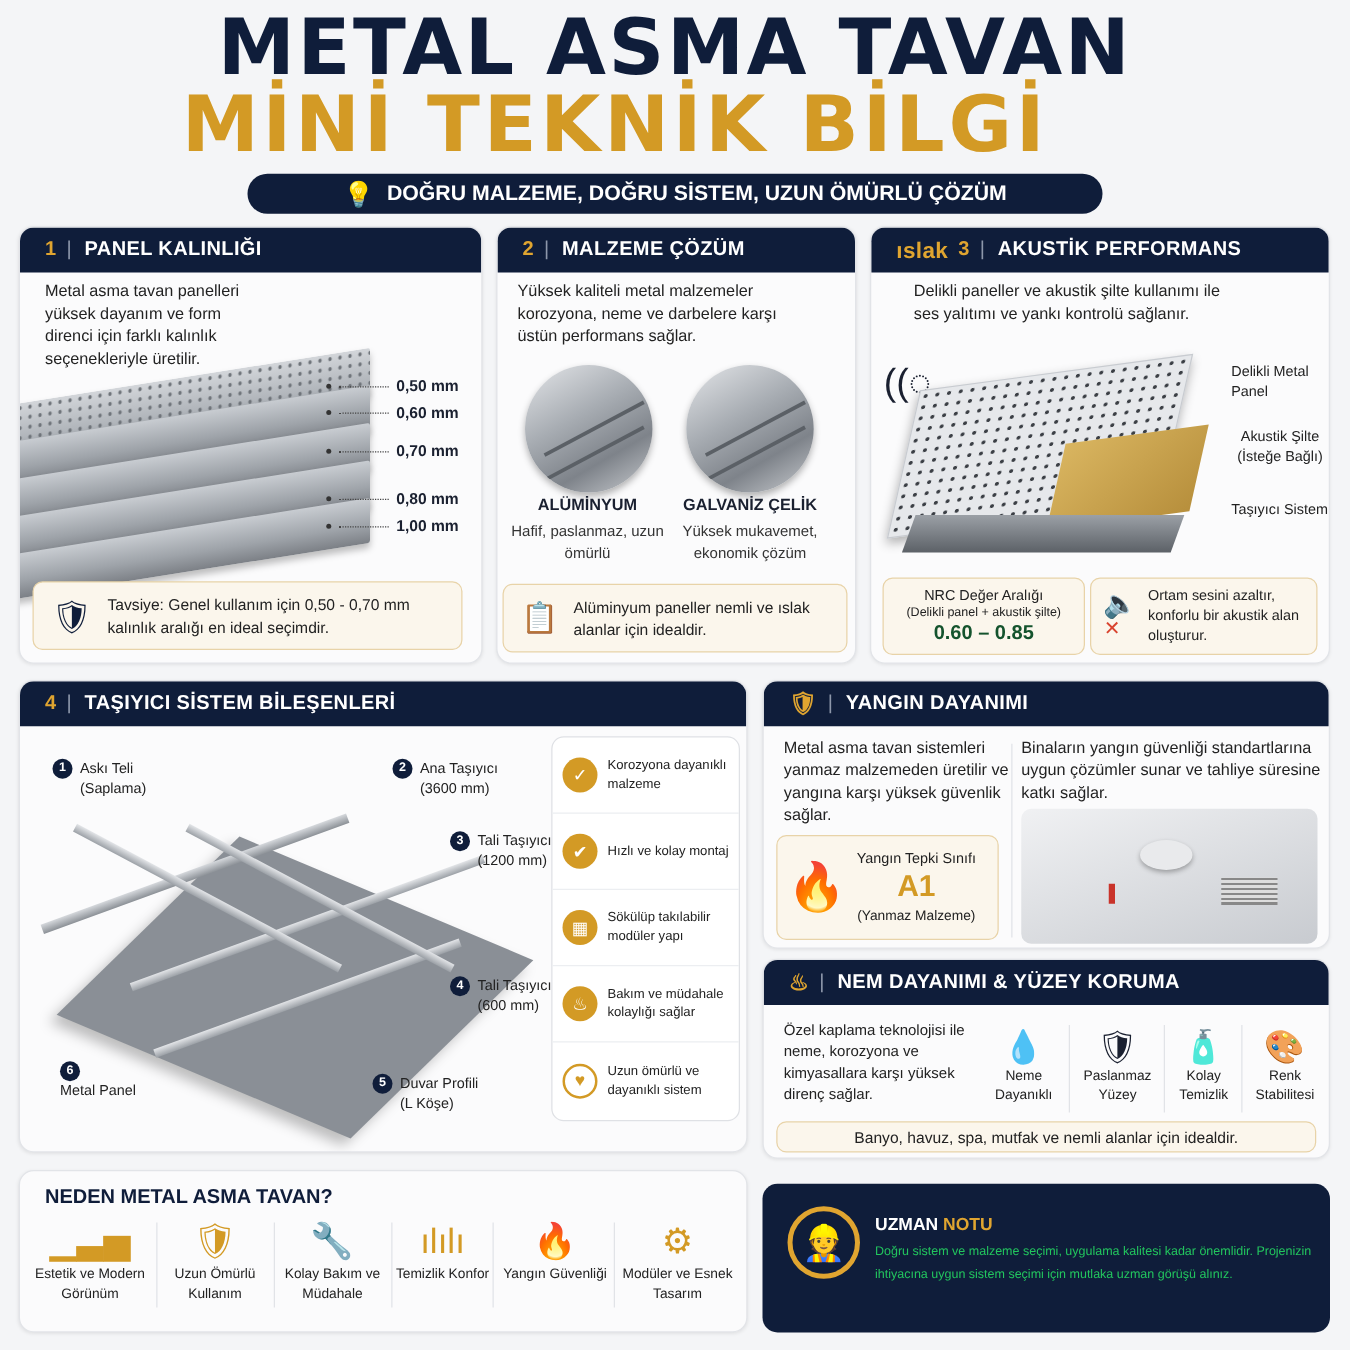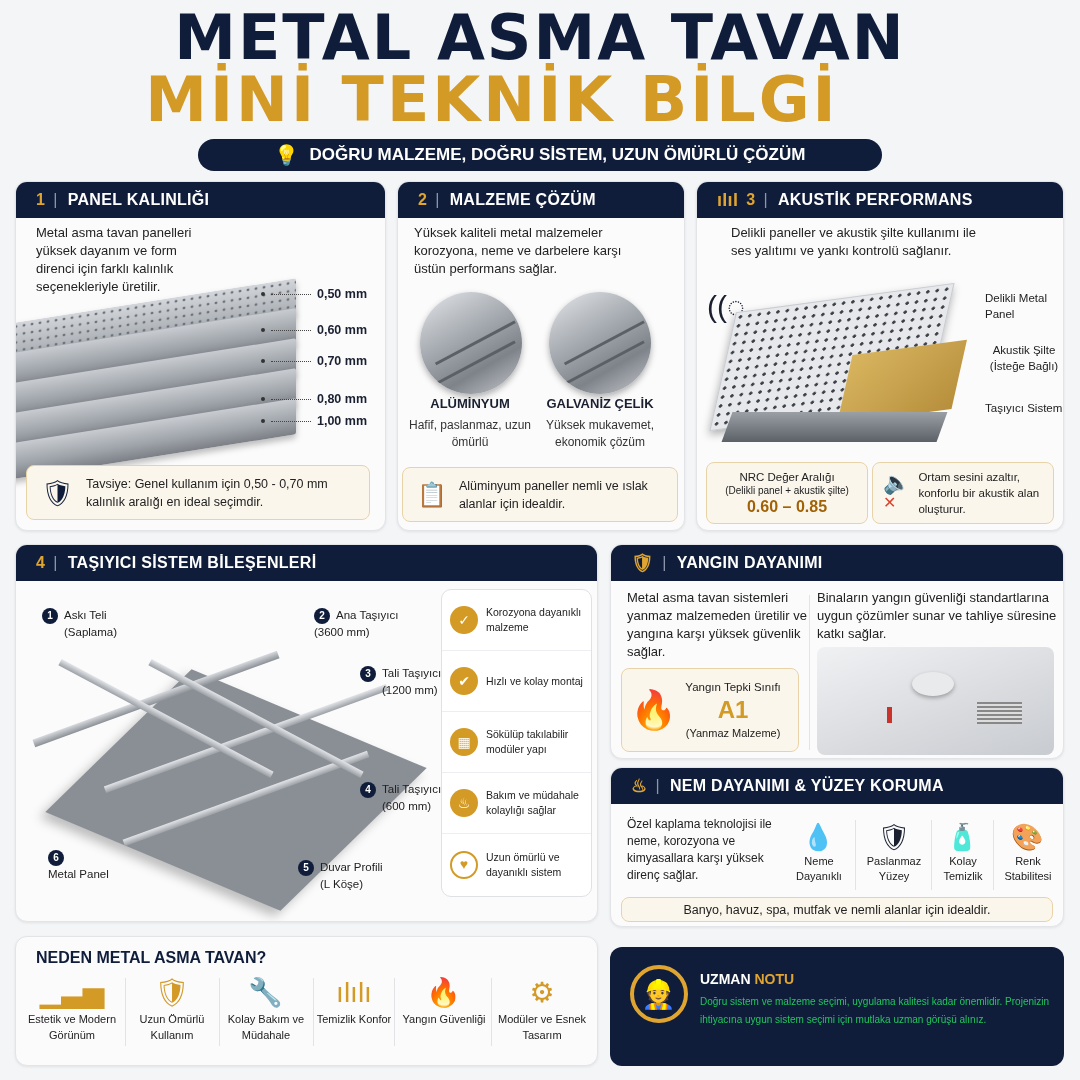--- a/index.html
+++ b/index.html
@@ -126,21 +126,21 @@
     <span>PANEL KALINLIĞI</span>
   </div>
   <div class="body-text" style="position:absolute; left:20px; top:42px; width:180px;">Metal asma tavan panelleri yüksek dayanım ve form direnci için farklı kalınlık seçenekleriyle üretilir.</div>
   <div class="stack" style="top:110px;">
     <div class="plate perf" style="top:10px;"></div>
     <div class="plate" style="top:40px;"></div>
     <div class="plate" style="top:70px;"></div>
     <div class="plate" style="top:100px;"></div>
     <div class="plate" style="top:130px;"></div>
   </div>
-  <div class="mm-row" style="top:105px;">
+  <div class="mm-row" style="top:120px;">
       <span class="mm-dot"></span>
       <span class="mm-line"></span>
       <span>0,50 mm</span>
     </div>
   <div class="mm-row" style="top:141px;">
       <span class="mm-dot"></span>
       <span class="mm-line"></span>
       <span>0,60 mm</span>
     </div>
   <div class="mm-row" style="top:172px;">
@@ -178,39 +178,39 @@
   <div class="mat-name" style="left:137px; top:214px;">GALVANİZ ÇELİK</div>
   <div class="mat-desc" style="left:137px; top:235px;">Yüksek mukavemet, ekonomik çözüm</div>
   <div class="note" style="left:4px; top:285px; width:276px; height:55px;">
     <span style="font-size:24px; color:#0f1d3a;">📋</span>
     <span>Alüminyum paneller nemli ve ıslak alanlar için idealdir.</span>
   </div>
 </div>
 
 <div class="card" style="left:696px; top:181px; width:368px; height:350px;">
   <div class="card-head">
-    <span class="head-icon">ılıl</span>
+    <span class="head-icon">ıslak</span>
     <span class="num">3</span>
     <span class="sep">|</span>
     <span>AKUSTİK PERFORMANS</span>
   </div>
   <div class="body-text" style="position:absolute; left:34px; top:42px; width:260px;">Delikli paneller ve akustik şilte kullanımı ile ses yalıtımı ve yankı kontrolü sağlanır.</div>
   <div style="position:absolute; left:10px; top:108px; font-size:30px; color:#1a2030;">((◌</div>
   <div style="position:absolute; left:30px; top:115px; width:215px; height:150px;">
     <div style="position:absolute; left:0; top:0; width:210px; height:120px; background-color:#e6e8eb; background-image:radial-gradient(circle,#3b3f45 1.4px,transparent 1.7px); background-size:9px 9px; transform:skewX(-20deg) rotate(-8deg); box-shadow:0 4px 8px rgba(0,0,0,0.3); border:1px solid #c8cbd0;"></div>
     <div style="position:absolute; left:120px; top:50px; width:110px; height:70px; background:linear-gradient(135deg,#d9b560,#b78f3c); transform:skewX(-20deg) rotate(-8deg);"></div>
     <div style="position:absolute; left:0; top:115px; width:215px; height:30px; background:linear-gradient(180deg,#9ba0a6,#5c6167); transform:skewX(-20deg);"></div>
   </div>
   <div class="label-sm" style="left:288px; top:108px; width:78px;">Delikli Metal Panel</div>
   <div class="label-sm" style="left:288px; top:160px; width:78px;text-align:center;">Akustik Şilte (İsteğe Bağlı)</div>
   <div class="label-sm" style="left:288px; top:218px; width:78px;">Taşıyıcı Sistem</div>
   <div class="note" style="left:9px; top:280px; width:162px; height:62px; flex-direction:column; justify-content:center; gap:0; text-align:center;">
     <span style="font-size:11.5px; line-height:14px;">NRC Değer Aralığı</span>
     <span style="font-size:10px; line-height:13px;">(Delikli panel + akustik şilte)</span>
-    <span style="font-size:16px; font-weight:700; color:#a16207; line-height:20px;">0.60 – 0.85</span>
+    <span style="font-size:16px; font-weight:700; color:#14532d; line-height:20px;">0.60 – 0.85</span>
   </div>
   <div class="note" style="left:175px; top:280px; width:182px; height:62px; gap:8px; padding:0 10px;">
     <span style="font-size:22px; color:#0f1d3a;">🔈<span style="color:#d9442f; font-size:16px;">✕</span></span>
     <span style="font-size:11.5px; line-height:16px;">Ortam sesini azaltır, konforlu bir akustik alan oluşturur.</span>
   </div>
 </div>
 
 <div class="card" style="left:15px; top:544px; width:583px; height:378px;">
   <div class="card-head">
     <span class="num">4</span>
@@ -219,21 +219,21 @@
   </div>
   <div style="position:absolute; left:40px; top:110px; width:330px; height:230px;">
     <div style="position:absolute; left:20px; top:60px; width:320px; height:150px; background:#8a8f96; transform:skewX(-35deg) rotate(18deg); box-shadow:0 6px 10px rgba(0,0,0,0.25);"></div>
     <div style="position:absolute; left:-30px; top:40px; width:260px; height:8px; background:linear-gradient(#d6d9dd,#8b9096); transform:rotate(-20deg);"></div>
     <div style="position:absolute; left:40px; top:80px; width:300px; height:7px; background:linear-gradient(#e3e5e8,#9ba0a6); transform:rotate(-20deg);"></div>
     <div style="position:absolute; left:60px; top:140px; width:260px; height:7px; background:linear-gradient(#e3e5e8,#9ba0a6); transform:rotate(-20deg);"></div>
     <div style="position:absolute; left:80px; top:60px; width:240px; height:7px; background:linear-gradient(#e3e5e8,#9ba0a6); transform:rotate(28deg);"></div>
     <div style="position:absolute; left:-10px; top:60px; width:240px; height:7px; background:linear-gradient(#e3e5e8,#9ba0a6); transform:rotate(28deg);"></div>
   </div>
   <div class="label-sm" style="left:26px; top:62px;"><span class="badge-n">1</span><span>Askı Teli</span><br><span style="margin-left:22px;">(Saplama)</span></div>
-  <div class="label-sm" style="left:298px; top:62px;"><span class="badge-n">2</span><span>Ana Taşıyıcı</span><br><span style="">(3600 mm)</span></div>
+  <div class="label-sm" style="left:298px; top:62px;"><span class="badge-n">2</span><span>Ana Taşıyıcı</span><br><span style="margin-left:22px;">(3600 mm)</span></div>
   <div class="label-sm" style="left:344px; top:120px;"><span class="badge-n">3</span><span>Tali Taşıyıcı</span><br><span style="margin-left:22px;">(1200 mm)</span></div>
   <div class="label-sm" style="left:344px; top:236px;"><span class="badge-n">4</span><span>Tali Taşıyıcı</span><br><span style="margin-left:22px;">(600 mm)</span></div>
   <div class="label-sm" style="left:282px; top:314px;"><span class="badge-n">5</span><span>Duvar Profili</span><br><span style="margin-left:22px;">(L Köşe)</span></div>
   <div class="label-sm" style="left:32px; top:304px;"><span class="badge-n">6</span><br><span>Metal Panel</span></div>
 </div>
 <div class="feat-list">
   <div class="feat-item">
       <span class="feat-icon">✓</span>
       <span>Korozyona dayanıklı malzeme</span>
     </div>

